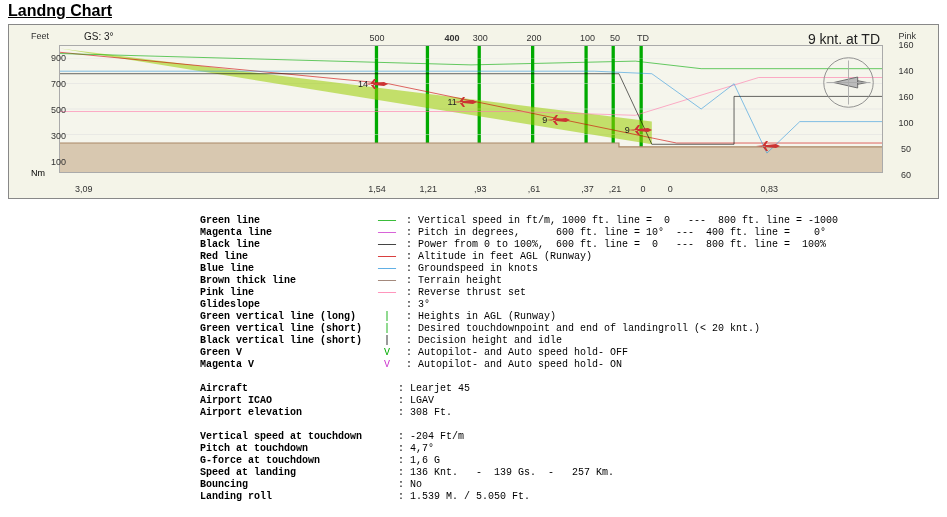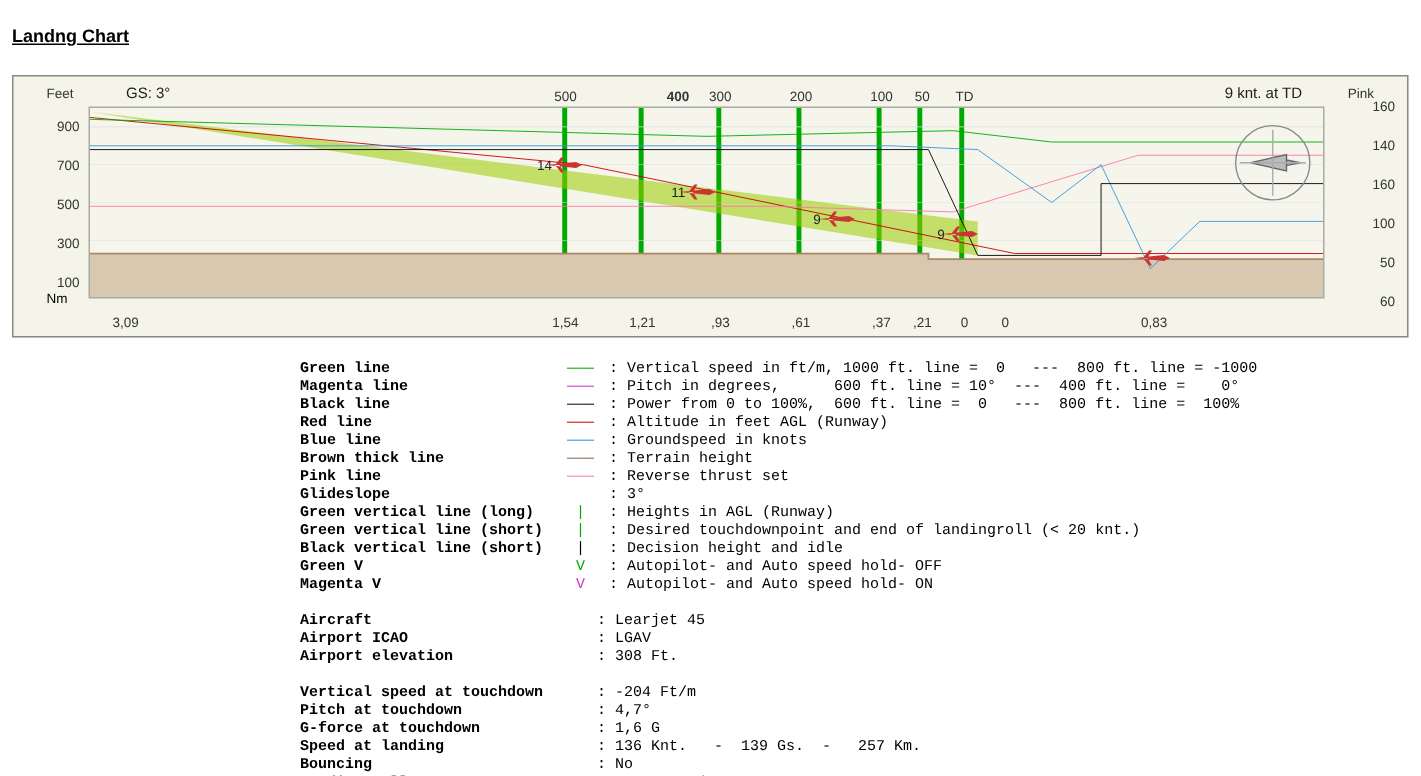--- a/index.html
+++ b/index.html
@@ -6,47 +6,47 @@
   body {
     font-family: Verdana, Geneva, sans-serif;
     font-size: 11px;
     background: #fff;
     width: 947px;
     height: 517px;
   }
   .title {
     font-weight: bold;
     text-decoration: underline;
-    font-size: 12px;
-    padding: 17px 8px;
+    font-size: 16px;
+    padding: 2px 8px;
     background: #fff;
     display: inline-block;
   }
   .chart-wrap {
     margin: 2px 8px 4px 8px;
     border: 1px solid #888;
     background: #f4f4e8;
     height: 175px;
     position: relative;
   }
   .chart-area {
     position: absolute;
     left: 50px; right: 55px; top: 20px; bottom: 25px;
     background: #f5f5ec;
     border: 1px solid #aaa;
   }
   .ylabel-l { position:absolute; left:22px; top:6px; font-size:9px; color:#333; }
   .ylabel-r { position:absolute; right:22px; top:6px; font-size:9px; color:#333; }
   .gs { position:absolute; left:75px; top:6px; font-size:10px; color:#222; }
-  .tdinfo { position:absolute; right:70px; top:6px; font-size:10px; color:#222; }
+  .tdinfo { position:absolute; right:58px; top:6px; font-size:14px; color:#222; }
   .ytick-l, .ytick-r, .xtick, .xtopTick, .marker {
     position:absolute; font-size:9px; color:#333;
   }
-  .ytick-l { left:24px; text-align:right; width:20px; transform:translateY(-50%); }
-  .ytick-r { right:8px; text-align:right; width:24px; transform:translateY(-50%); }
+  .ytick-l { left:42px; width:20px; transform:translateY(-50%); }
+  .ytick-r { right:20px; text-align:center; width:24px; transform:translateY(-50%); }
   .xtick { bottom:4px; transform:translateX(-50%); }
   .xtopTick { top:8px; transform:translateX(-50%); font-size:9px; }
   .nmlbl { position:absolute; left:22px; bottom:20px; font-size:9px; }
   .marker { font-size:9px; color:#222; transform:translate(-50%,-50%); }
   .plane-svg { position:absolute; width:30px; height:14px; transform:translate(-50%,-50%); }
   .compass { position:absolute; right:62px; top:30px; width:55px; height:55px; }
   .legend {
     margin: 16px 0 0 200px;
     font-family: "Courier New", monospace;
     font-size: 10px;

